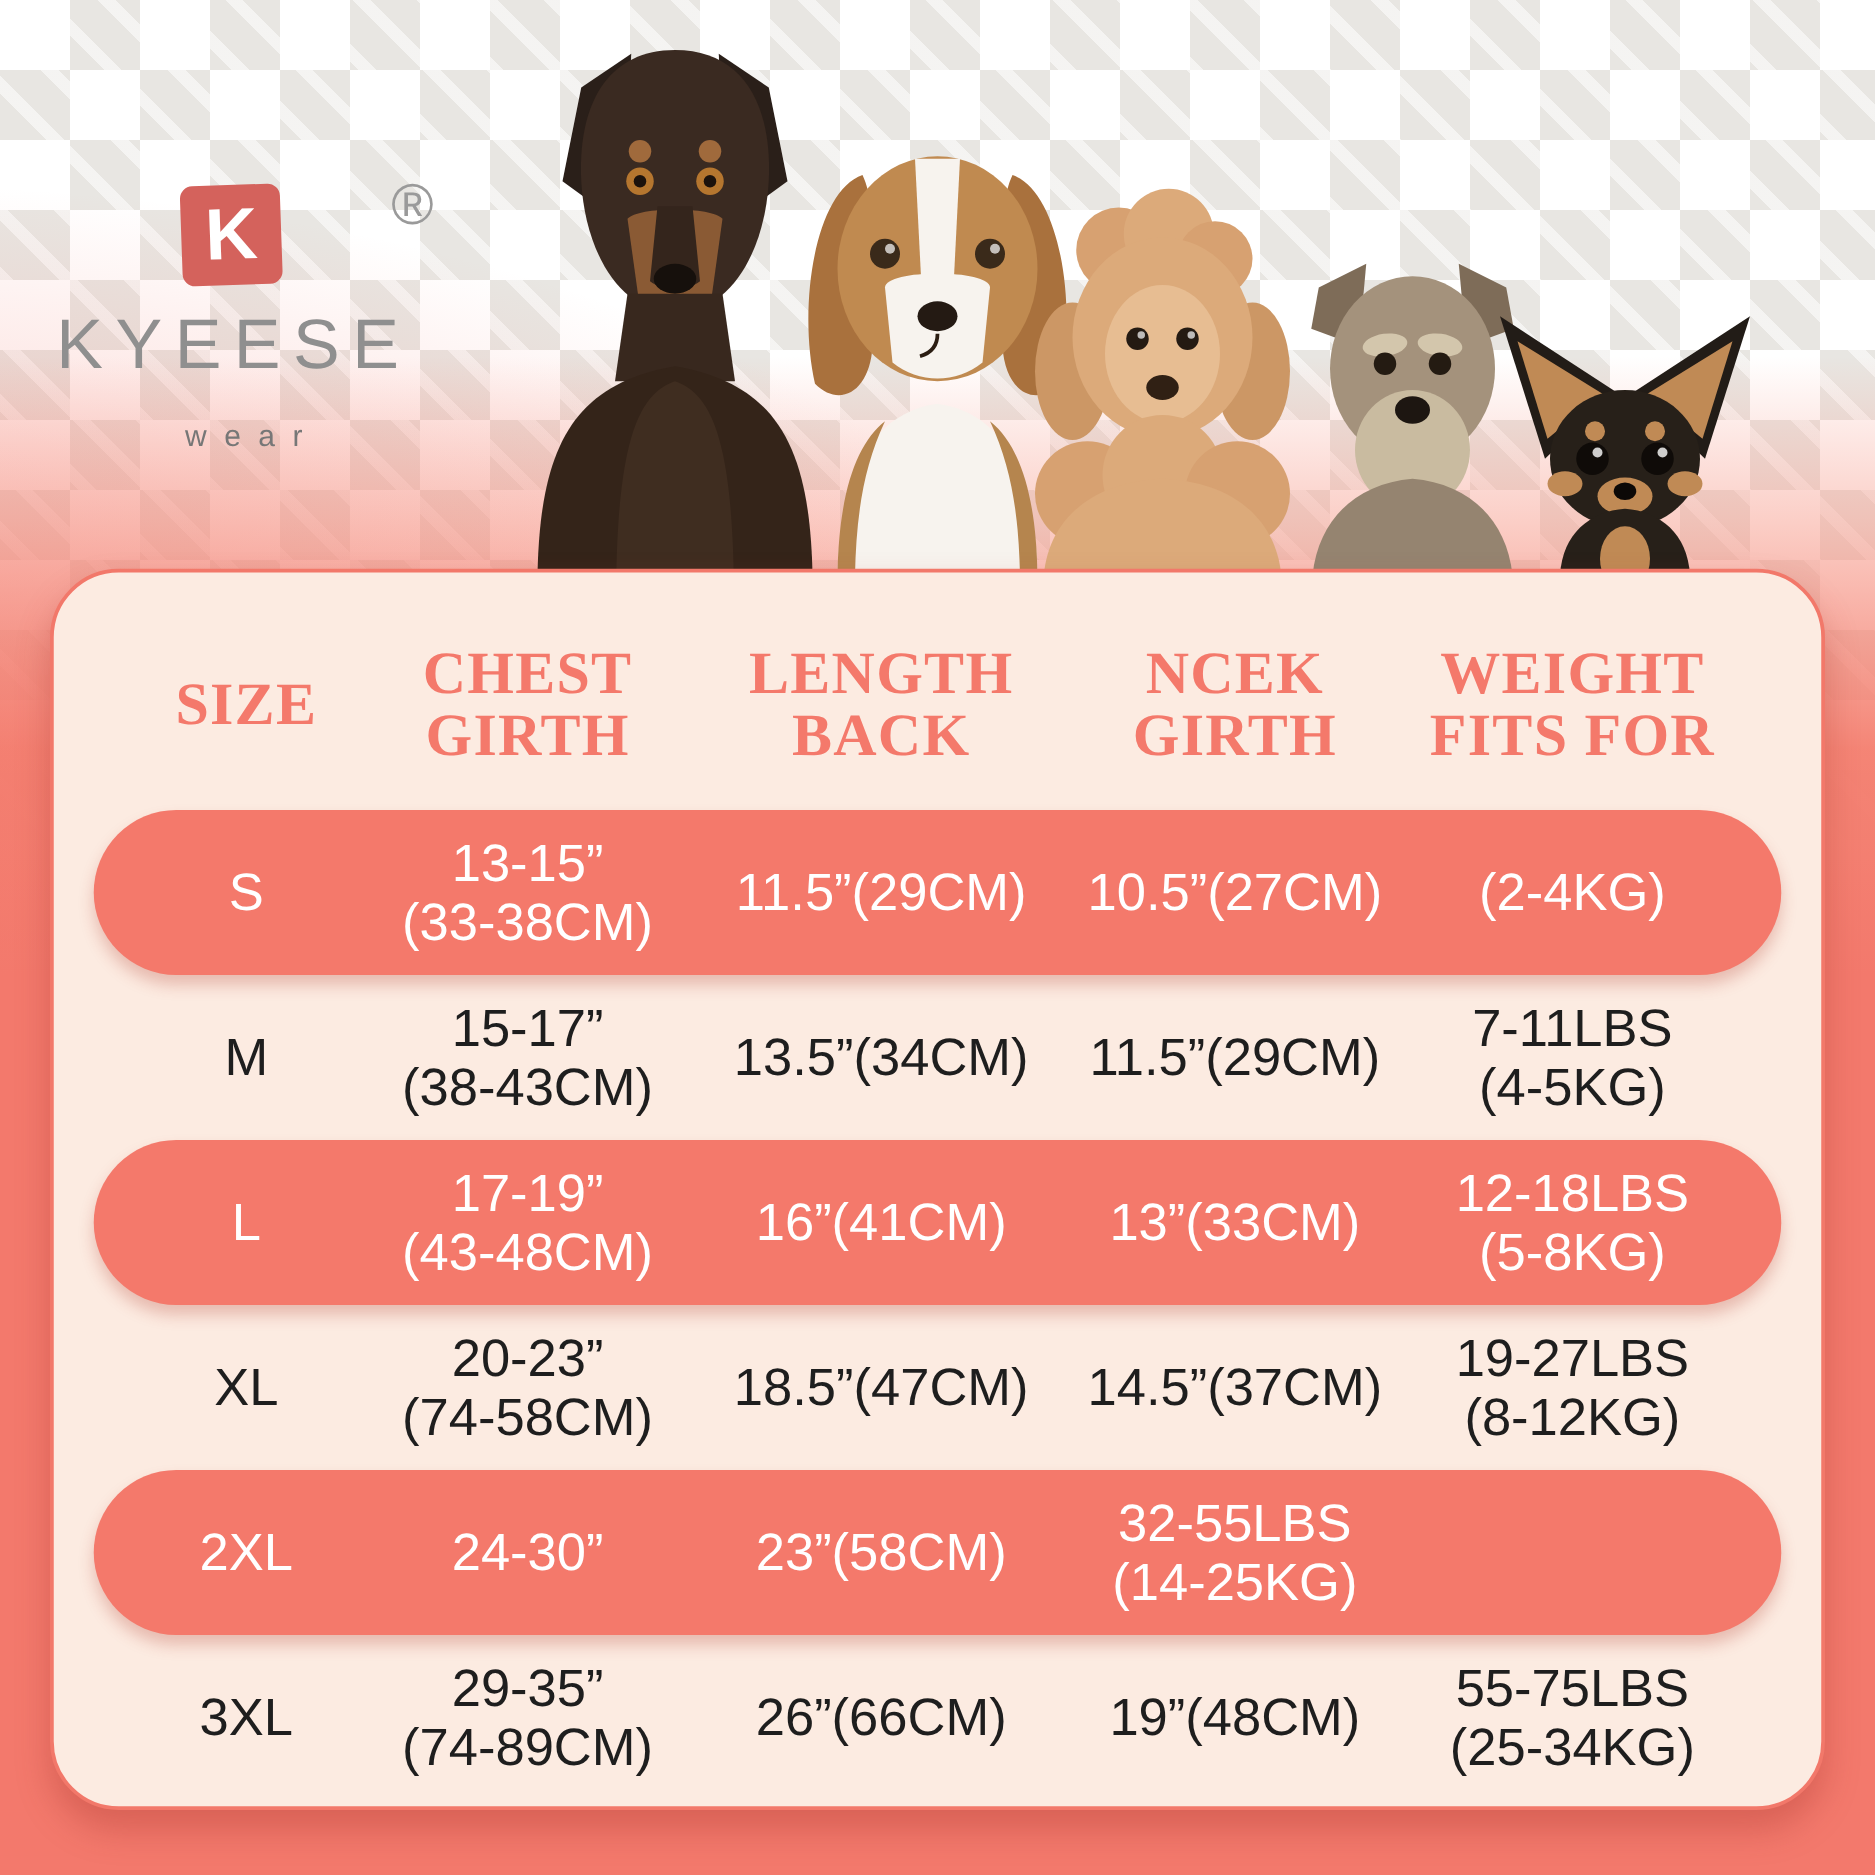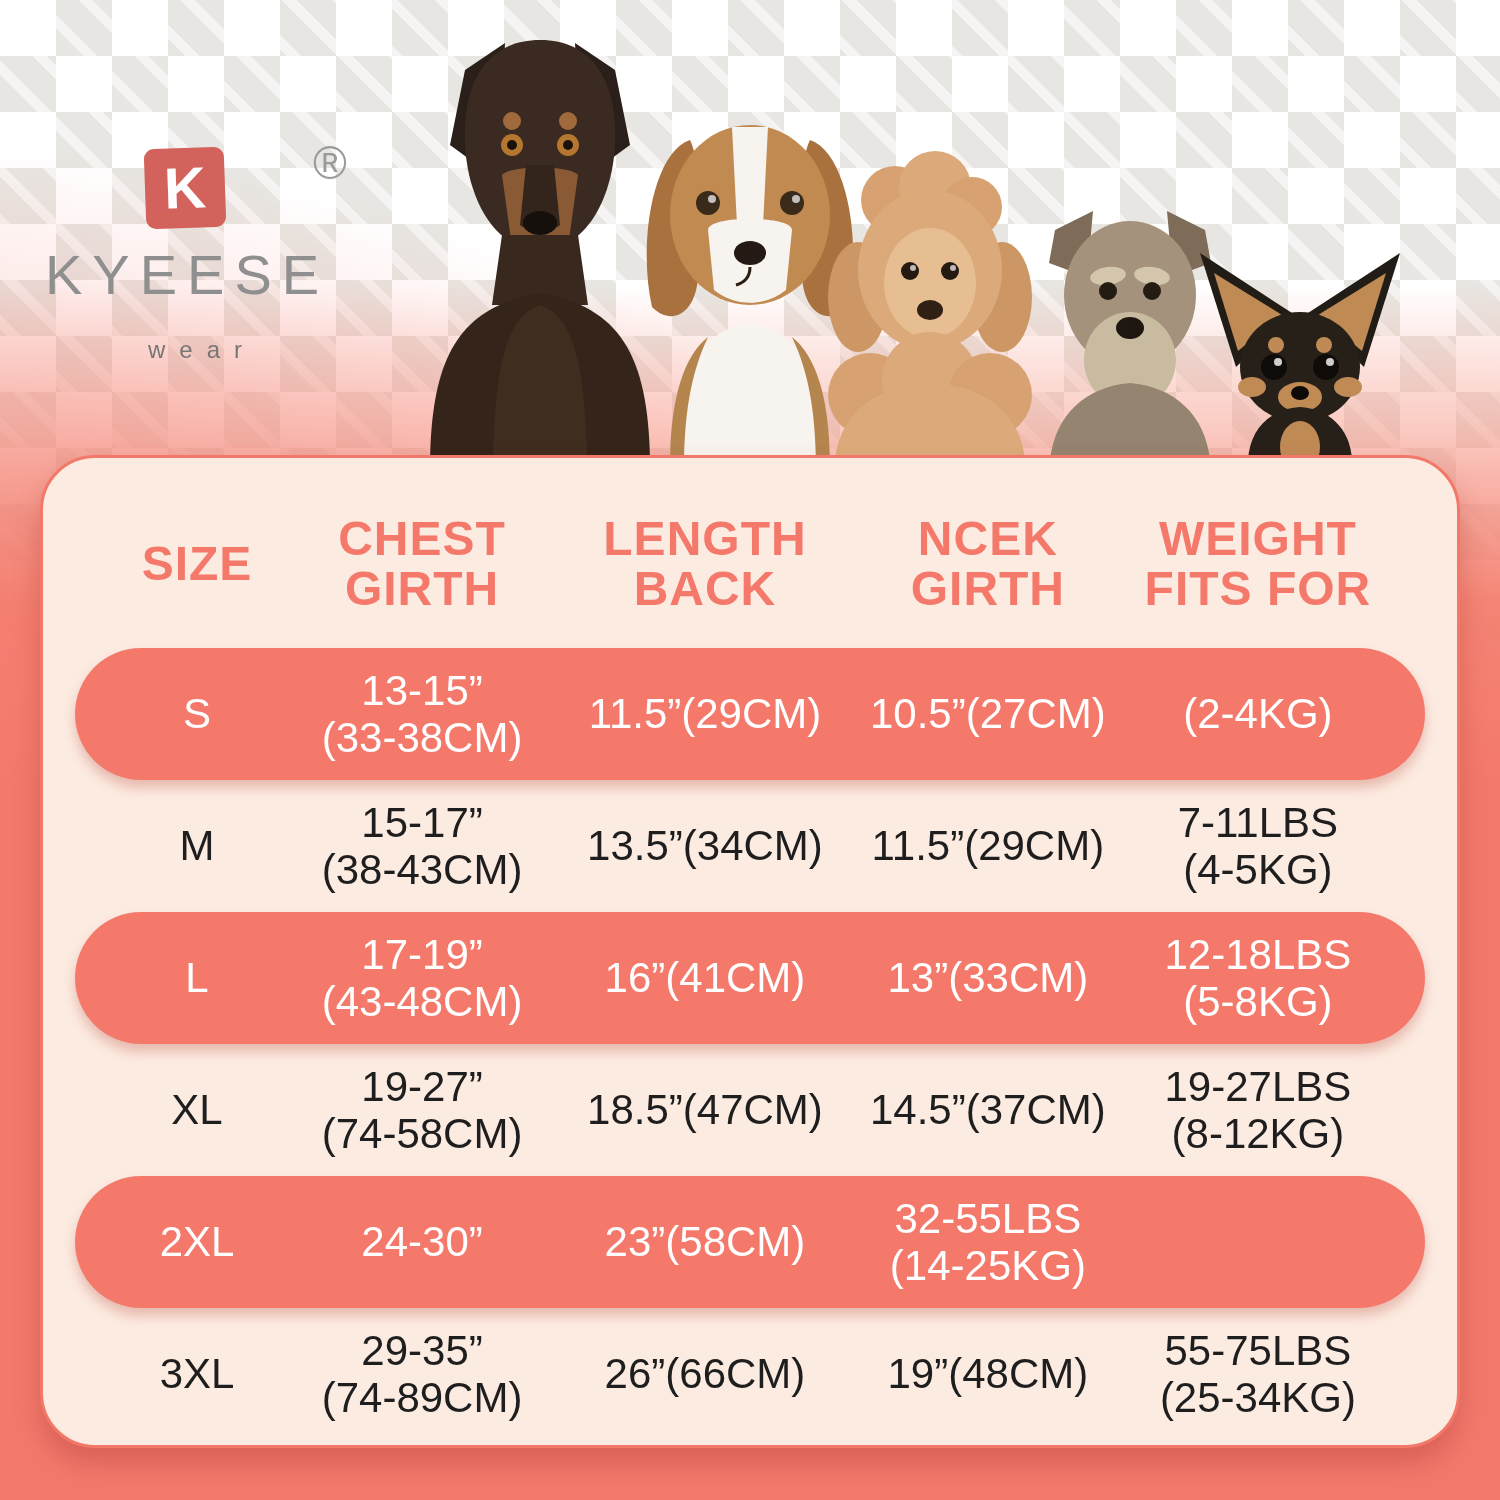--- a/index.html
+++ b/index.html
@@ -31,21 +31,21 @@
     font-size:24px;letter-spacing:14px;text-indent:14px;margin-top:16px;}
 
   .dogs{position:absolute;left:390px;top:15px;width:1060px;height:445px;z-index:2;}
 
   
   .panel{position:absolute;left:40px;top:455px;width:1420px;height:993px;box-sizing:border-box;
     background:#fcebe1;border:3px solid #f2786a;border-radius:55px;z-index:4;
     box-shadow:0 16px 26px rgba(170,55,45,.35);padding:0 64px;}
   .thead{display:grid;grid-template-columns:14% 21% 23% 21% 21%;height:168px;margin-top:22px;
     align-items:center;text-align:center;color:#f4796b;font-weight:bold;font-size:48px;
-    line-height:1.05;letter-spacing:1px;}
+    line-height:1.05;letter-spacing:1px;font-family:Liberation Serif, serif;}
   .trow{display:grid;grid-template-columns:14% 21% 23% 21% 21%;height:132px;align-items:center;
     text-align:center;font-size:42px;color:#1e1e1e;line-height:1.12;}
   .trow.hl{background:#f4796b;color:#ffffff;border-radius:70px;margin:0 -32px;padding:0 32px;
     box-shadow:0 8px 12px rgba(180,60,48,.28);}
   .cell span{display:block;}
 </style>
 </head>
 <body>
 
 <div class="stage">
@@ -231,21 +231,21 @@
           <span>12-18LBS</span>
           <span>(5-8KG)</span>
         </div>
     </div>
 
     <div class="trow">
       <div class="cell">
           <span>XL</span>
         </div>
       <div class="cell">
-          <span>19-27”</span>
+          <span>20-23”</span>
           <span>(74-58CM)</span>
         </div>
       <div class="cell">
           <span>18.5”(47CM)</span>
         </div>
       <div class="cell">
           <span>14.5”(37CM)</span>
         </div>
       <div class="cell">
           <span>19-27LBS</span>

